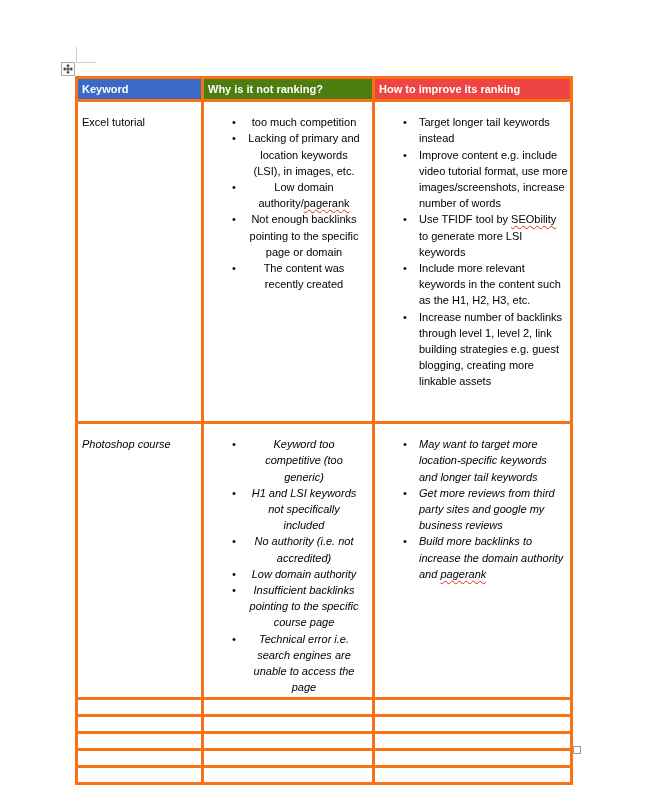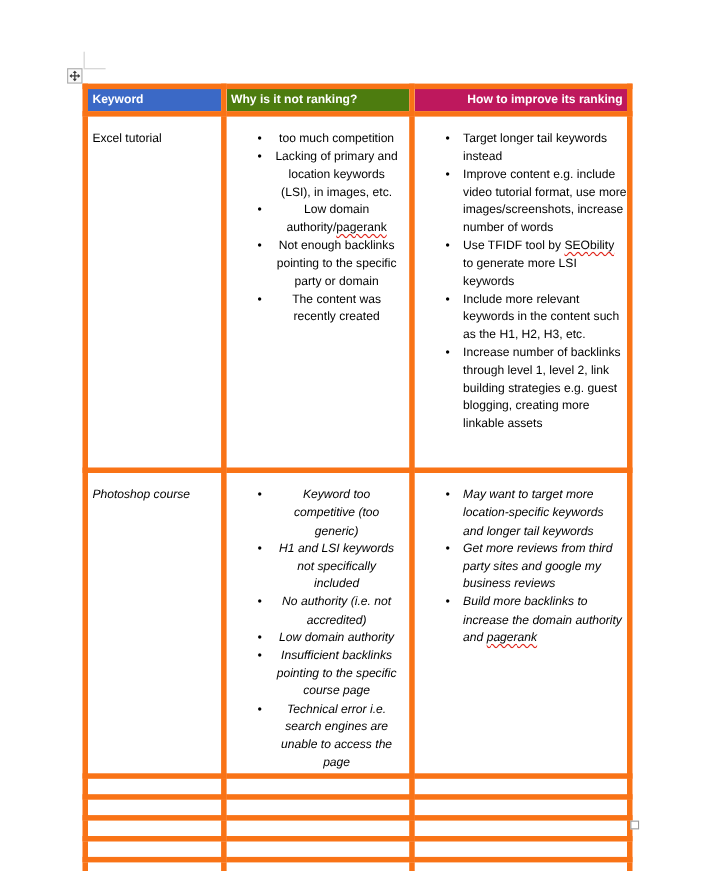--- a/index.html
+++ b/index.html
@@ -22,21 +22,21 @@
   .resize-handle{
     position:absolute;left:573px;top:746px;width:8px;height:8px;box-sizing:border-box;
     border:1px solid #9a9a9a;background:#ffffff;
   }
   
   table.kw{
     position:absolute;left:75px;top:76px;width:495px;
     border-collapse:collapse;table-layout:fixed;
   }
   table.kw th,table.kw td{
-    border:5px solid #f97316;vertical-align:top;text-align:left;
+    border:3px solid #f97316;vertical-align:top;text-align:left;
     font-size:11px;line-height:16.2px;
   }
   table.kw th{
     font-weight:bold;padding:2px 4px;height:15px;white-space:nowrap;overflow:hidden;
   }
   table.kw td{padding:12px 4px 0 4px;}
   tr.content-row-0 td{height:307px;}
   tr.content-row-1 td{height:261px;font-style:italic;}
   tr.empty-row td{height:14px;padding:0 4px;}
   ul.bullets{margin:0;padding:0 0 0 40px;list-style:none;}
@@ -76,32 +76,32 @@
   <table class="kw">
     <colgroup>
       <col style="width:126px">
       <col style="width:171px">
       <col style="width:198px">
     </colgroup>
     <thead>
       <tr>
         <th style="background: rgb(59, 105, 198); color: rgb(255, 255, 255);">Keyword</th>
         <th style="background: #4d7c0f; color: rgb(255, 255, 255);">Why is it not ranking?</th>
-        <th style="background: #be185d; color: rgb(255, 255, 255); text-align: right;">How to improve its ranking</th>
+        <th style="background: #ef4444; color: rgb(255, 255, 255);">How to improve its ranking</th>
       </tr>
     </thead>
     <tbody>
         <tr class="content-row content-row-0">
           <td class="col-keyword"><span>Excel tutorial</span></td>
           <td class="col-reasons">
             <ul class="bullets">
               <li>too much competition</li>
               <li>Lacking of primary and location keywords (LSI), in images, etc.</li>
               <li>Low domain authority/⁠<span class="misspelled">pagerank</span></li>
-              <li>Not enough backlinks pointing to the specific party or domain</li>
+              <li>Not enough backlinks pointing to the specific page or domain</li>
               <li>The content was recently created</li>
             </ul>
           </td>
           <td class="col-improve">
             <ul class="bullets">
               <li>Target longer tail keywords instead</li>
               <li>Improve content e.g. include video tutorial format, use more images/⁠screenshots, increase number of words</li>
               <li>Use TFIDF tool by <span class="misspelled">SEObility</span> to generate more LSI keywords</li>
               <li>Include more relevant keywords in the content such as the H1, H2, H3, etc.</li>
               <li>Increase number of backlinks through level 1, level 2, link building strategies e.g. guest blogging, creating more linkable assets</li>

